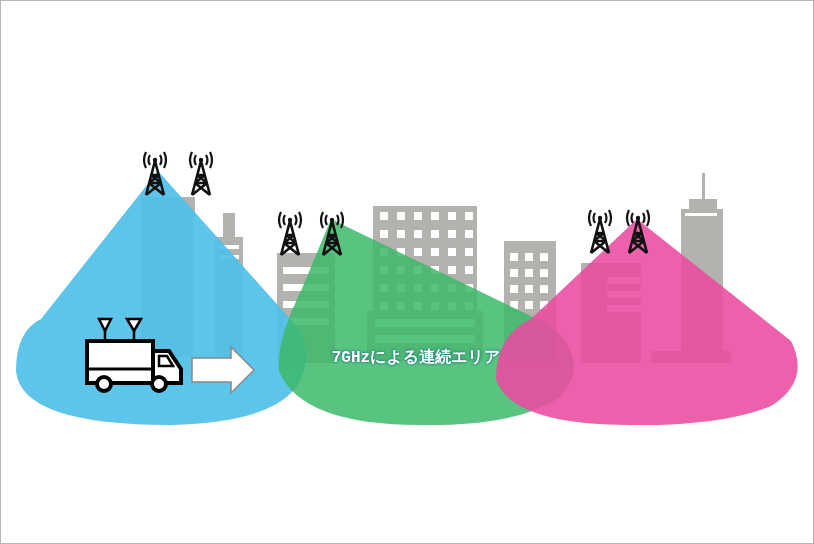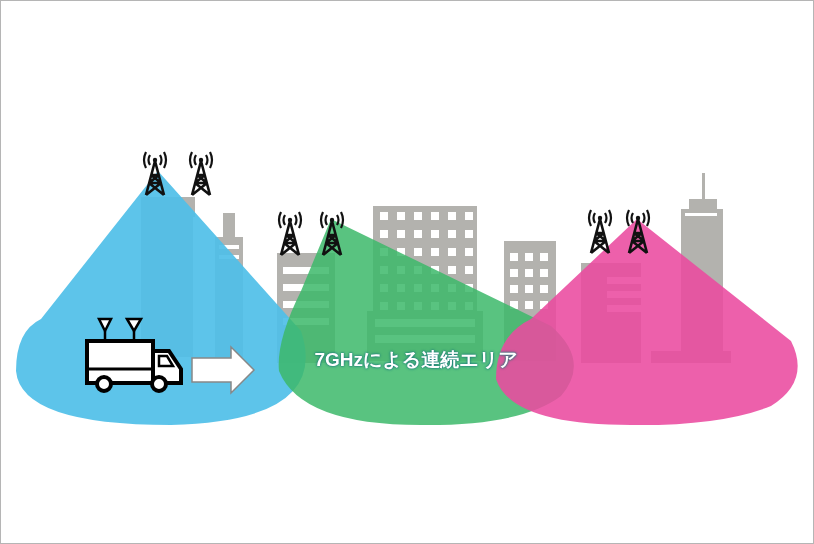--- a/index.html
+++ b/index.html
@@ -1,19 +1,19 @@
 <!DOCTYPE html>
 <html><head>
 <meta charset="utf-8">
 <style>
   html,body{margin:0;padding:0;background:#fff;}
   .frame{position:relative;width:812px;height:542px;border:1px solid #b5b5b5;background:#fff;overflow:hidden;}
   svg{position:absolute;left:0;top:0;}
   .caption{position:absolute;left:280px;top:346px;width:270px;text-align:center;
-    font-family:Liberation Sans, sans-serif;font-weight:bold;font-size:19px;color:#fff;
+    font-family:Liberation Mono, monospace;font-weight:bold;font-size:16px;color:#fff;
     text-shadow:0 0 3px #1a7a7a,0 0 2px #1a7a7a;letter-spacing:0px;}
 </style>
 </head>
 <body>
 
 <div class="frame">
 <svg width="812" height="542" viewBox="0 0 812 542">
   <defs>
     <g id="tower">
 

